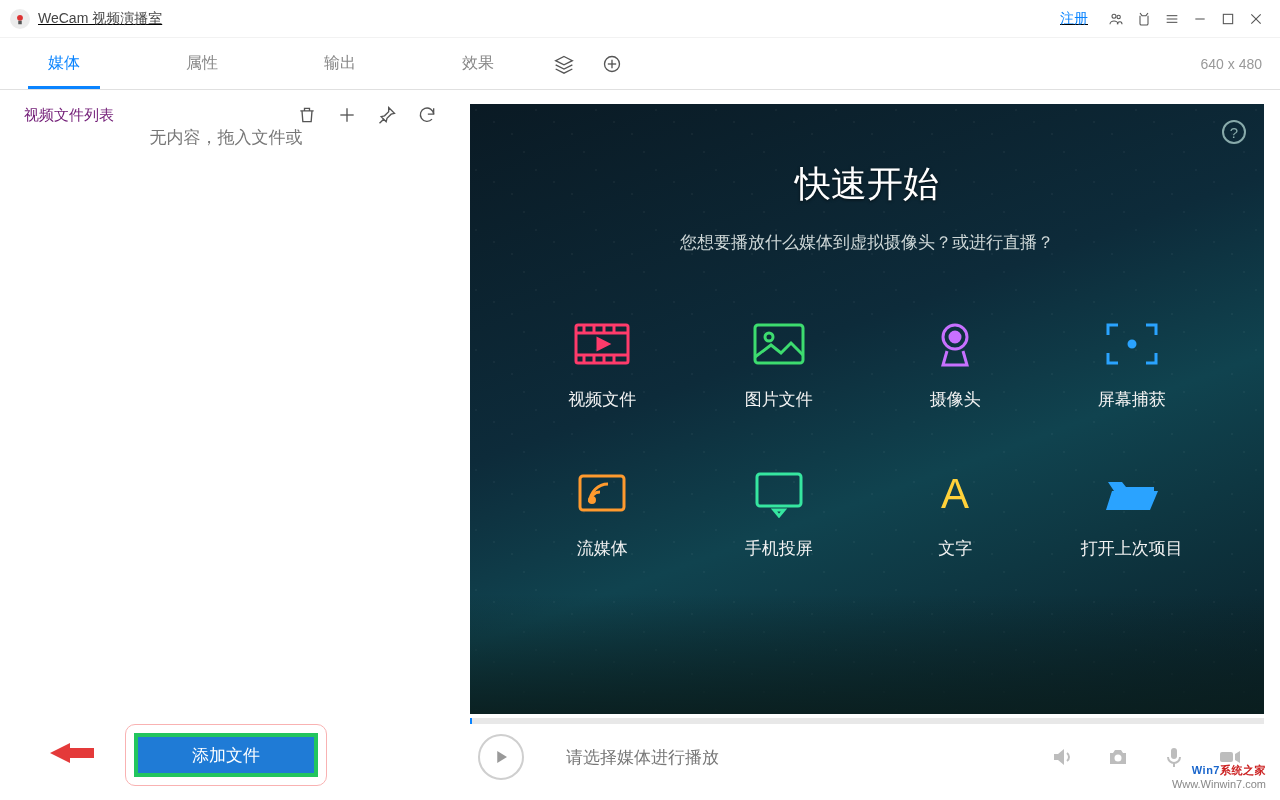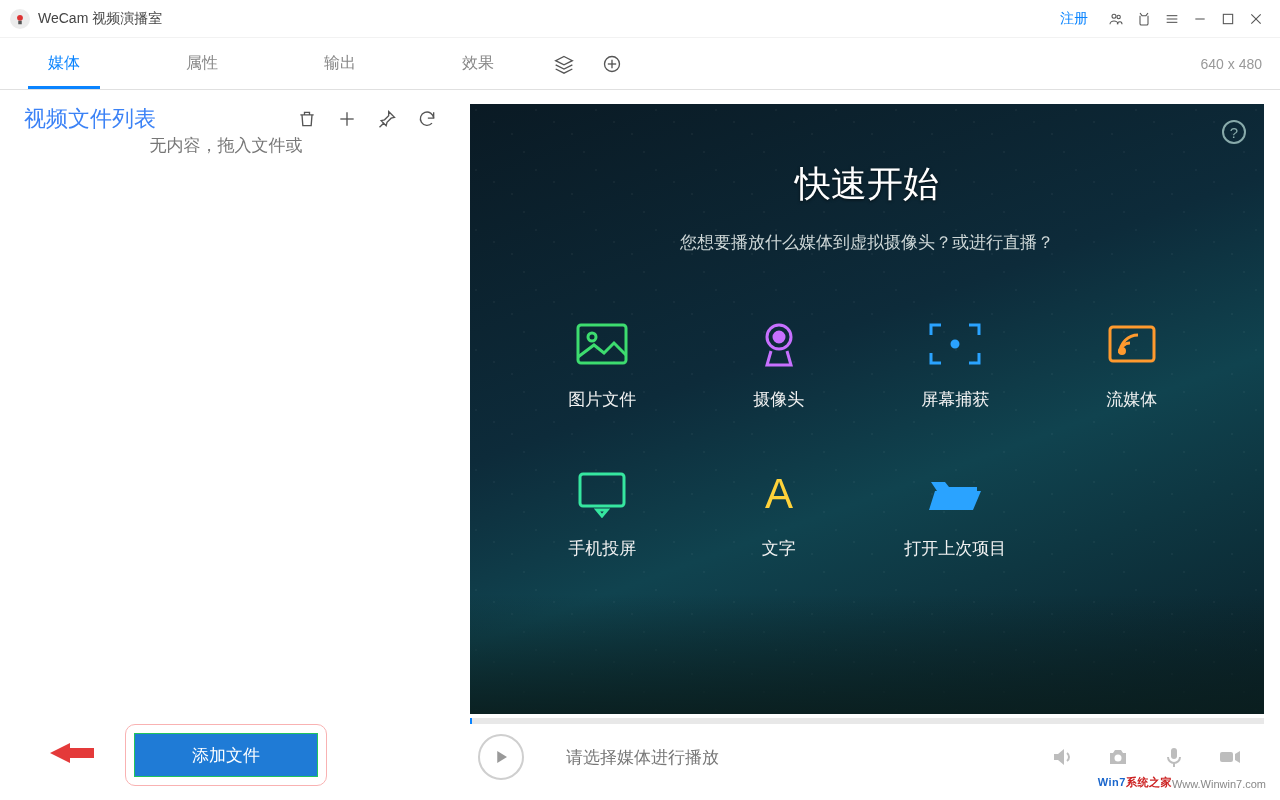--- a/index.html
+++ b/index.html
@@ -1,18 +1,18 @@
 <!DOCTYPE html>
 <html><head>
 <meta charset="utf-8">
 <style>
 * { box-sizing: border-box; margin: 0; padding: 0; font-family: "Microsoft YaHei", "Segoe UI", sans-serif; }
 body { background: #fff; width: 1280px; height: 800px; overflow: hidden; display: flex; flex-direction: column; }
 
-.titlebar { height: 38px; display: flex; align-items: center; padding: 0 10px; border-bottom: 1px solid #f2f2f2; }
+.titlebar { height: 38px; display: flex; align-items: center; padding: 0 10px; border-bottom: 1px solid #f2f2f2; text-decoration: underline; }
 .titlebar .logo { width: 20px; height: 20px; border-radius: 50%; background: #ececec; display: flex; align-items: center; justify-content: center; margin-right: 8px; }
 .titlebar .logo svg { width: 14px; height: 14px; }
 .titlebar .title { font-size: 14px; color: #444; }
 .titlebar .spacer { flex: 1; }
 .titlebar .register { color: #0a84ff; font-size: 14px; margin-right: 14px; cursor: pointer; }
 .titlebar .icon-btn { width: 28px; height: 28px; display: flex; align-items: center; justify-content: center; color: #555; cursor: pointer; }
 .titlebar .icon-btn svg { width: 16px; height: 16px; stroke: currentColor; fill: none; stroke-width: 1.6; }
 
 .toolbar { height: 52px; display: flex; align-items: center; padding: 0 10px; border-bottom: 1px solid #e0e0e0; }
 .tabs { display: flex; height: 100%; gap: 30px; }
@@ -21,29 +21,29 @@
 .tab.active::after { content: ""; position: absolute; bottom: 0; left: 18px; right: 18px; height: 3px; background: #0a84ff; }
 .toolbar .tool-icons { display: flex; align-items: center; margin-left: 20px; gap: 24px; }
 .toolbar .tool-icons .ti { width: 24px; height: 24px; display: flex; align-items: center; justify-content: center; cursor: pointer; }
 .toolbar .tool-icons .ti svg { width: 20px; height: 20px; stroke: #555; fill: none; stroke-width: 1.6; }
 .toolbar .resolution { margin-left: auto; color: #999; font-size: 14px; padding-right: 8px; }
 
 .main { flex: 1; display: flex; position: relative; }
 
 .sidebar { width: 470px; display: flex; flex-direction: column; padding: 14px 24px 14px 6px; }
 .side-head { display: flex; align-items: center; padding: 0 8px 0 18px; }
-.side-title { font-size: 22px; color: #3b82f6; flex: 1; }
+.side-title { font-size: 15px; color: #701a75; flex: 1; }
 .side-tools { display: flex; gap: 18px; }
 .side-tools .st { width: 22px; height: 22px; display: flex; align-items: center; justify-content: center; cursor: pointer; }
 .side-tools .st svg { width: 20px; height: 20px; stroke: #555; fill: none; stroke-width: 1.6; }
 
 .side-empty { flex: 1; display: flex; flex-direction: column; align-items: center; justify-content: space-between; position: relative; }
 .empty-text { font-size: 17px; color: #777; margin-bottom: 26px; }
 .add-wrap { position: relative; padding: 8px; border: 1.5px solid #f9b2b2; border-radius: 10px; }
-.add-btn { width: 184px; height: 44px; background: #1f7bd6; color: #fff; font-size: 17px; display: flex; align-items: center; justify-content: center; cursor: pointer; border: 1px solid #22c55e; }
+.add-btn { width: 184px; height: 44px; background: #1f7bd6; color: #fff; font-size: 17px; display: flex; align-items: center; justify-content: center; cursor: pointer; border: 4px solid #22c55e; }
 .arrow-left { position: absolute; left: -76px; top: 50%; transform: translateY(-50%); }
 .arrow-left svg { width: 44px; height: 24px; fill: #e43a3a; }
 
 .divider-handle { position: absolute; left: 466px; top: 46%; width: 14px; height: 36px; display: flex; align-items: center; justify-content: center; cursor: pointer; }
 .divider-handle svg { stroke:#bbb; fill:none; stroke-width:1.6; }
 
 .preview-area { flex: 1; display: flex; flex-direction: column; padding: 14px 16px 10px 0; }
 .preview { flex: 1; position: relative; background: linear-gradient(160deg,#0a1a24 0%,#0d2b3a 40%,#10434f 60%,#0a1f28 100%); overflow:hidden; }
 .preview::before { content:""; position:absolute; inset:0; background:
   radial-gradient(circle at 10% 10%, rgba(255,255,255,0.04) 0 1px, transparent 1px),
@@ -68,21 +68,21 @@
 .timeline .prog { position:absolute; left:0; top:0; bottom:0; width:2px; background:#0a84ff; }
 
 .playbar { height: 66px; display: flex; align-items: center; padding-left: 6px; gap: 20px; }
 .play-btn { width: 46px; height: 46px; border: 2px solid #cfcfcf; border-radius: 50%; display: flex; align-items: center; justify-content: center; cursor: pointer; margin-left:2px; }
 .play-btn svg { width: 18px; height: 18px; fill: #999; }
 .play-text { margin-left: 22px; font-size: 17px; color: #777; flex: 1; }
 .pb-tools { display: flex; gap: 28px; padding-right: 20px; }
 .pb-tools .pb { width: 28px; height: 28px; display: flex; align-items: center; justify-content: center; cursor: pointer; }
 .pb-tools .pb svg { width: 24px; height: 24px; stroke: #bdbdbd; fill: #bdbdbd; stroke-width: 0; }
 
-.watermark { position:absolute; right:14px; bottom:10px; display:flex; flex-direction:row; align-items:flex-end; font-size:11px; pointer-events:none; }
+.watermark { position:absolute; right:14px; bottom:10px; display:flex; flex-direction:column; align-items:flex-end; font-size:11px; pointer-events:none; }
 .watermark .wm1 { font-weight:bold; color:#c22; letter-spacing:.5px; }
 .watermark .wm1 span { color:#1a66cc; }
 .watermark .wm2 { color:#888; }
 </style>
 </head>
 <body>
 
 <div class="titlebar">
   <div class="logo">
     <svg viewBox="0 0 24 24">
@@ -207,20 +207,39 @@
   </div>
 
   <div class="preview-area">
     <div class="preview">
       <div class="help-icon">?</div>
       <div class="qs-title">快速开始</div>
       <div class="qs-sub">您想要播放什么媒体到虚拟摄像头？或进行直播？</div>
       <div class="qs-grid">
         <div class="qs-item">
           <div class="qs-icon">
+              <svg viewBox="0 0 60 50" fill="none" stroke="#ff3b6b" stroke-width="3">
+                <rect x="4" y="6" width="52" height="38" rx="2"></rect>
+                <line x1="4" y1="14" x2="56" y2="14"></line>
+                <line x1="4" y1="36" x2="56" y2="36"></line>
+                <line x1="12" y1="6" x2="12" y2="14"></line>
+                <line x1="22" y1="6" x2="22" y2="14"></line>
+                <line x1="32" y1="6" x2="32" y2="14"></line>
+                <line x1="42" y1="6" x2="42" y2="14"></line>
+                <line x1="12" y1="36" x2="12" y2="44"></line>
+                <line x1="22" y1="36" x2="22" y2="44"></line>
+                <line x1="32" y1="36" x2="32" y2="44"></line>
+                <line x1="42" y1="36" x2="42" y2="44"></line>
+                <polygon points="26,20 26,30 36,25" fill="#ff3b6b"></polygon>
+              </svg>
+            </div>
+          <div class="qs-label">视频文件</div>
+        </div>
+        <div class="qs-item">
+          <div class="qs-icon">
               <svg viewBox="0 0 60 50" fill="none" stroke="#3ddc6f" stroke-width="3">
                 <rect x="6" y="6" width="48" height="38" rx="3"></rect>
                 <circle cx="20" cy="18" r="4"></circle>
                 <polyline points="6 38 22 26 32 34 42 24 54 36"></polyline>
               </svg>
             </div>
           <div class="qs-label">图片文件</div>
         </div>
         <div class="qs-item">
           <div class="qs-icon">

